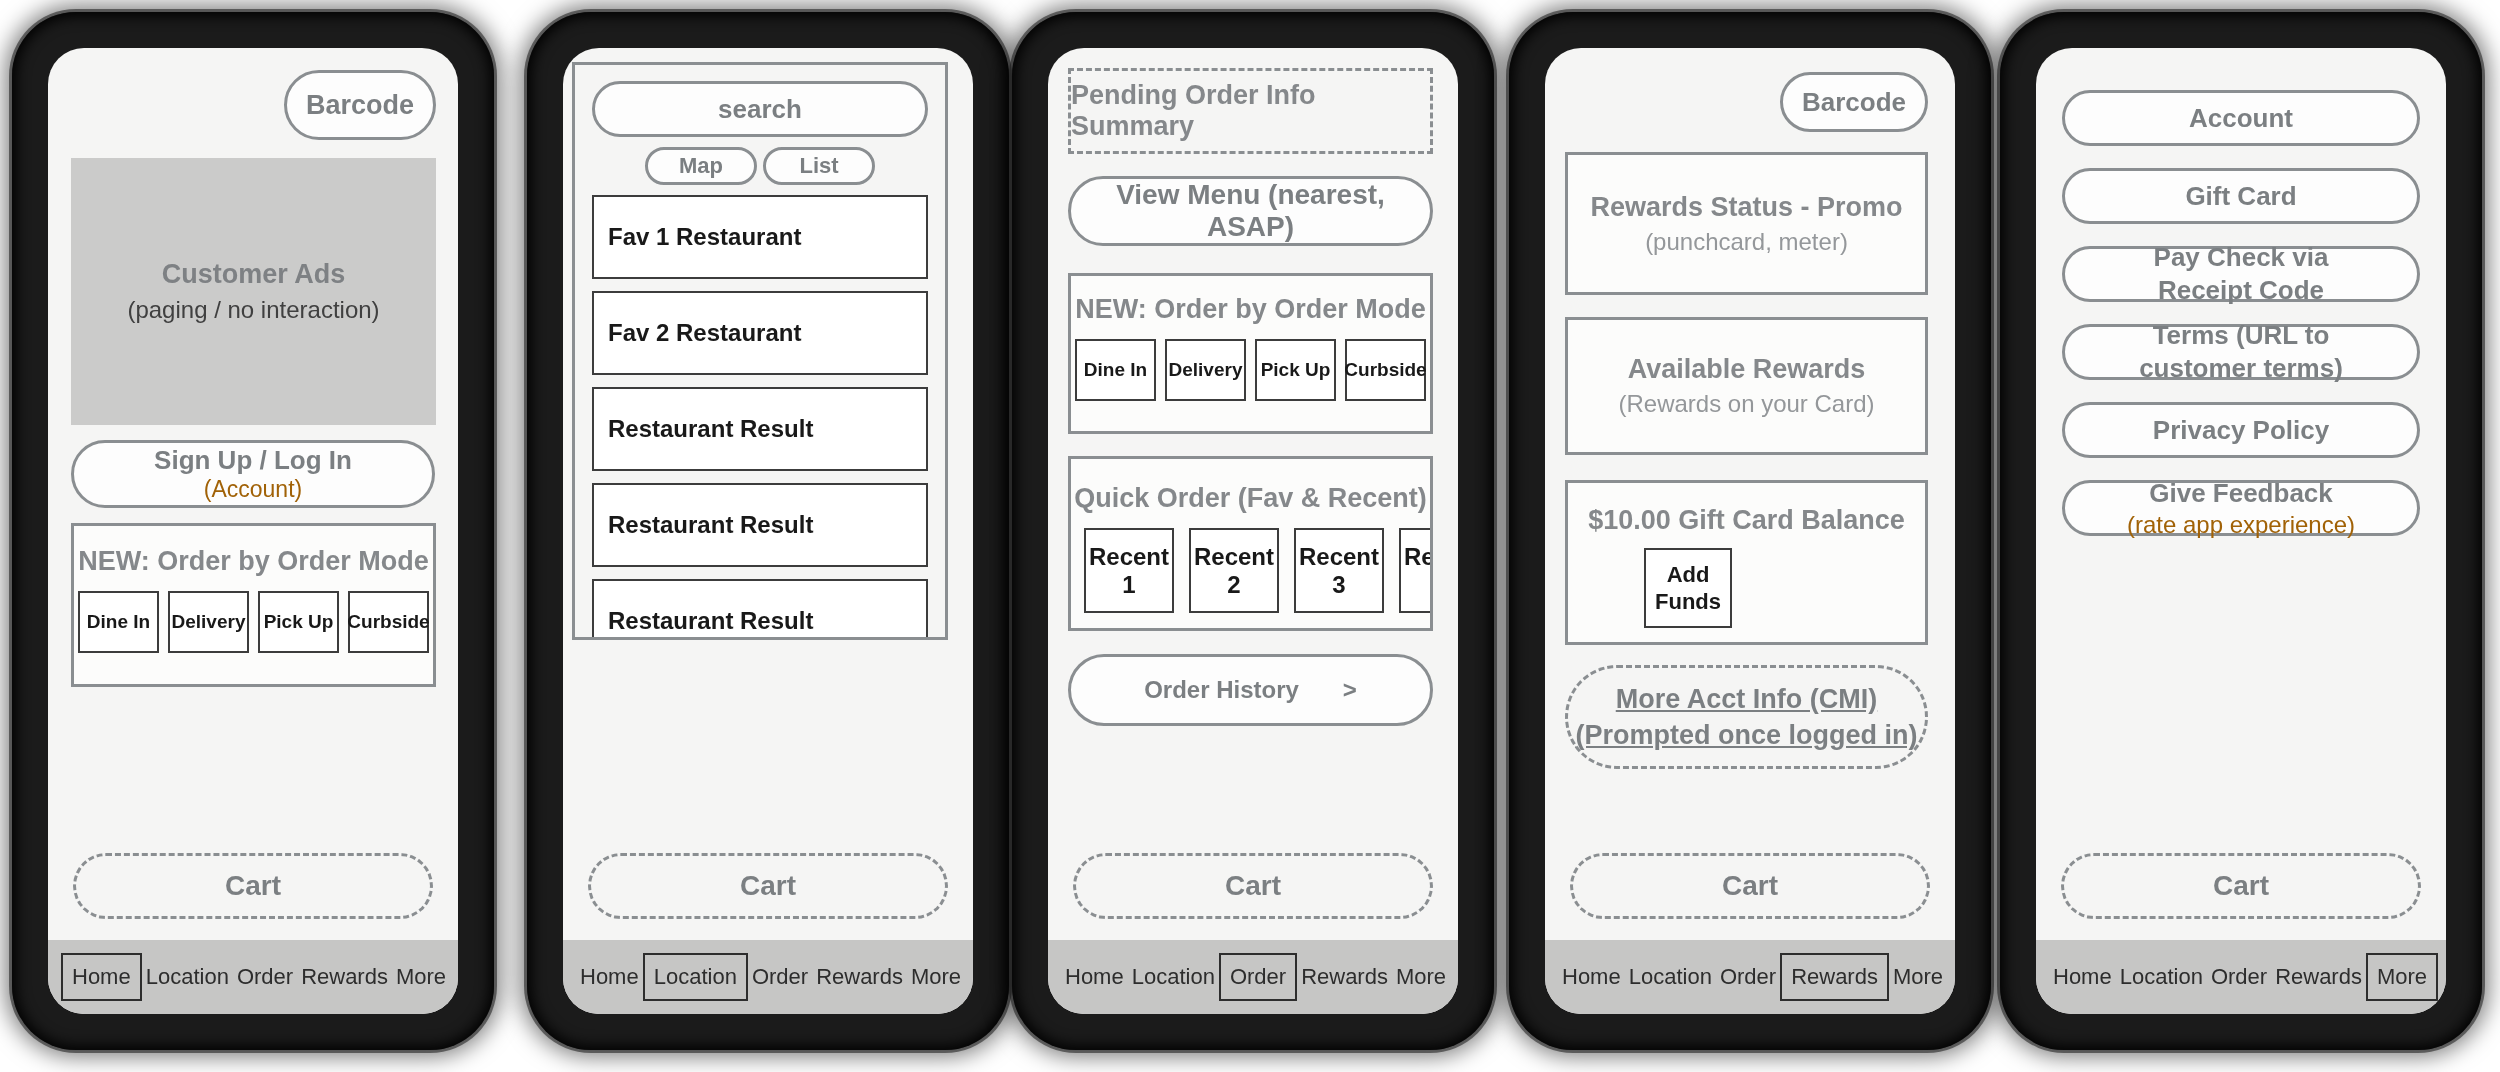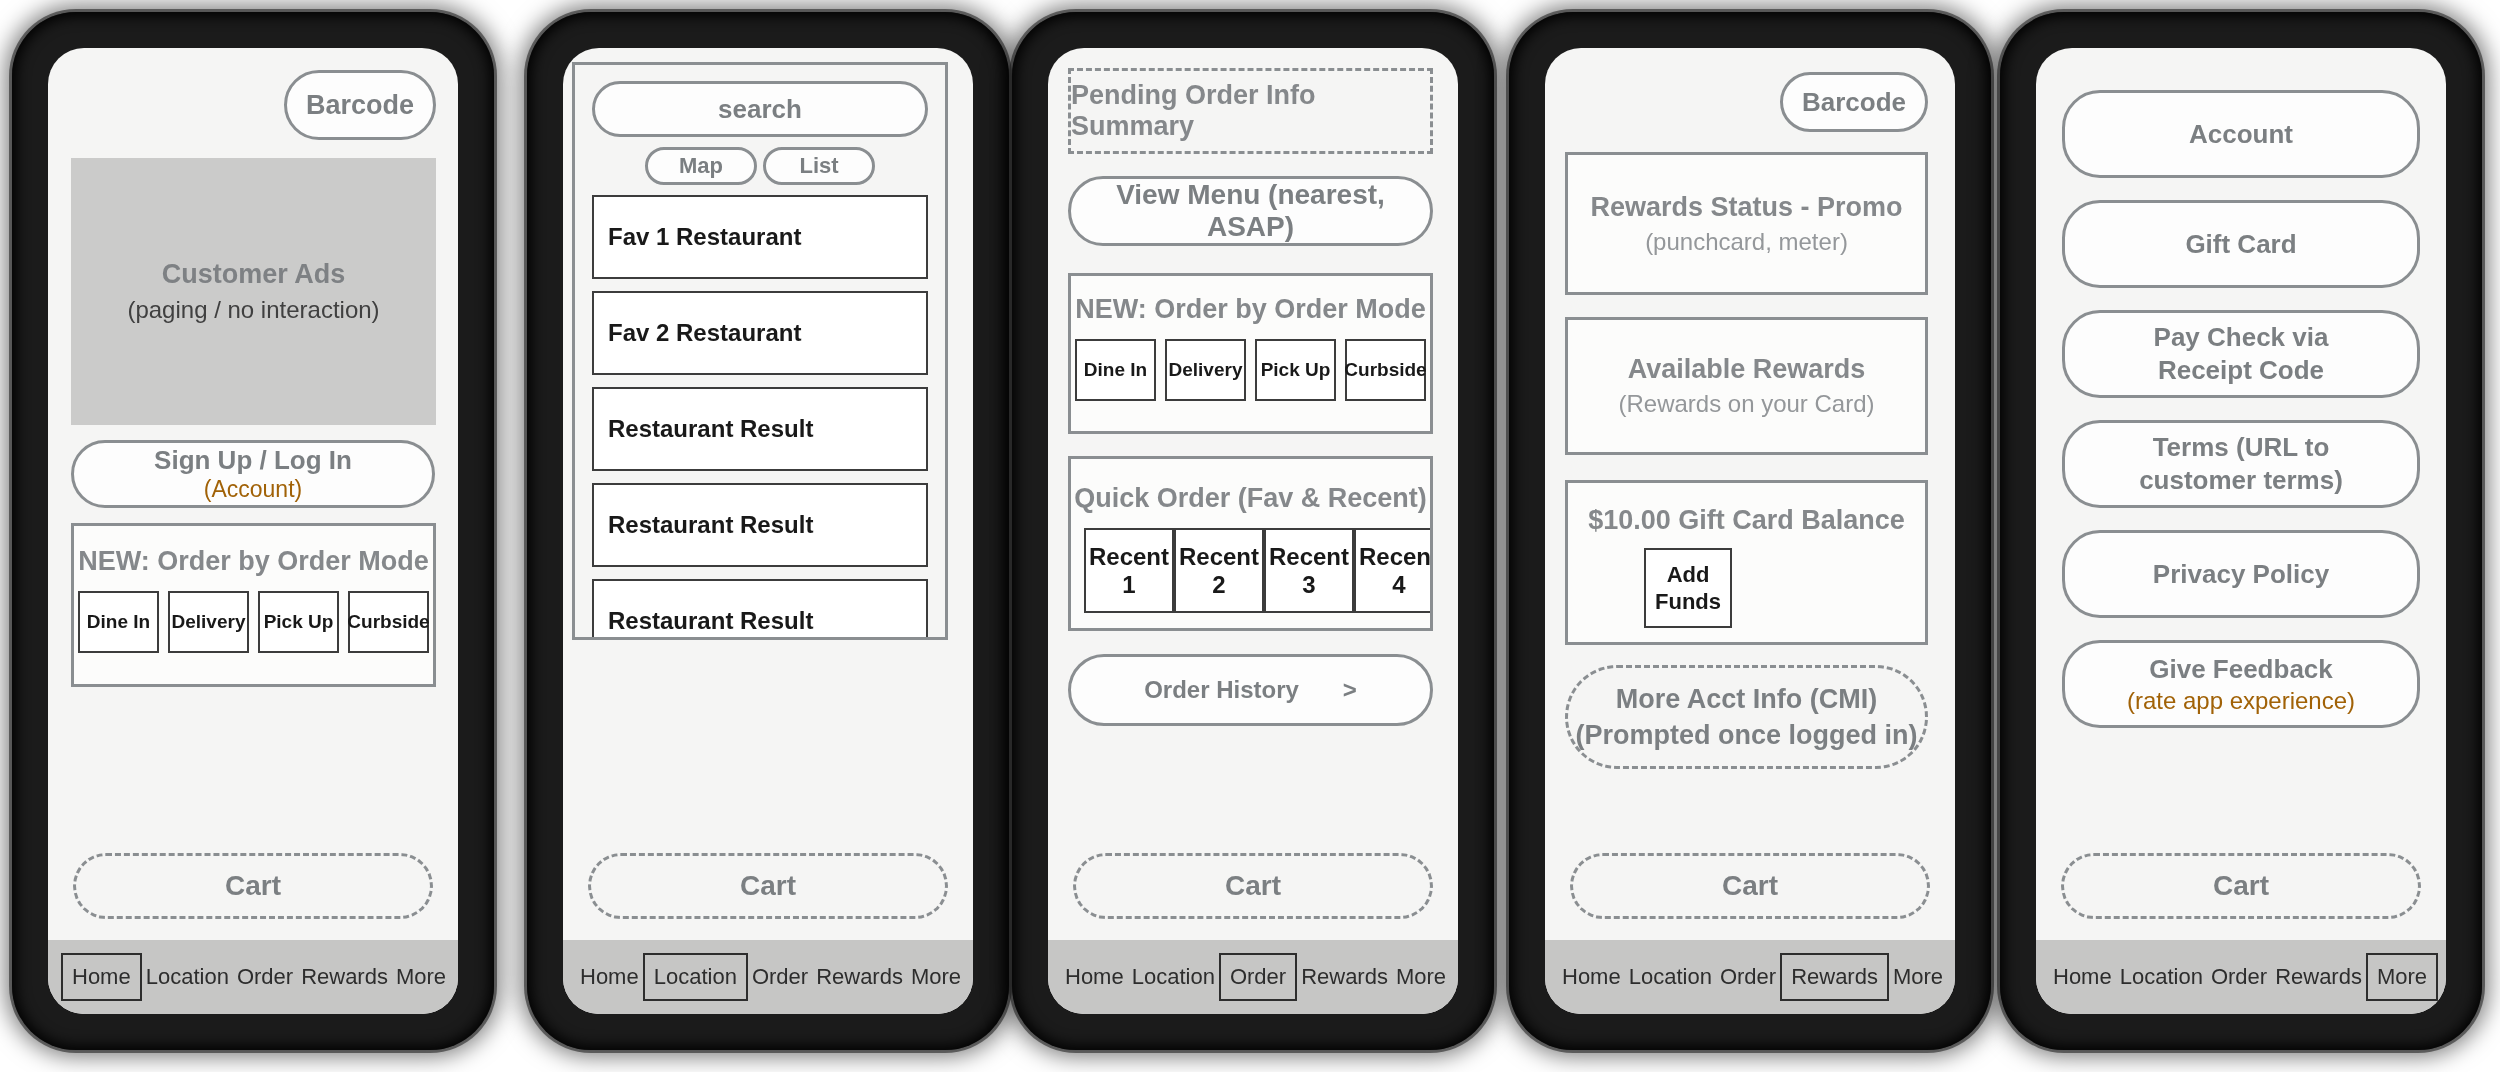--- a/index.html
+++ b/index.html
@@ -82,42 +82,42 @@
 
   
   .pending {
     margin:20px 25px 0 20px; height:86px; border:3px dashed #8a8e91;
     display:flex; align-items:center; justify-content:center;
     font-size:27px; font-weight:bold; color:#85888b;
   }
   .viewmenu { margin:22px 25px 0 20px; height:70px; border-radius:35px; font-size:28px; }
   .modebox3 { margin:27px 25px 0 20px; height:161px; padding-top:18px; }
   .quickbox { margin:22px 25px 0 20px; height:175px; padding-top:24px; overflow:hidden; }
-  .quick-row { display:flex; margin:14px 0 0 13px; width:600px; }
+  .quick-row { display:flex; gap:15px; margin:14px 0 0 13px; width:600px; }
   .quick-sq { width:90px; height:85px; font-size:24px; }
   .history { margin:23px 25px 0 20px; height:72px; border-radius:36px; flex-direction:row; gap:44px; font-size:24px; }
 
   
   .p4-barcode { width:148px; height:60px; margin:24px 27px 0 0; font-size:26px; }
   .rbox {
     margin:20px 27px 0 20px; display:flex; flex-direction:column; align-items:center; justify-content:center;
   }
   .rbox .t { font-size:27px; font-weight:bold; color:#85888b; text-align:center; }
   .rbox .s { font-size:24px; color:#94979a; margin-top:5px; text-align:center; }
   .rbox.status { height:143px; }
   .rbox.avail { margin-top:22px; height:138px; }
   .balance { margin:25px 27px 0 20px; height:165px; padding-top:22px; }
   .addfunds { margin:12px 0 0 76px; width:88px; height:80px; font-size:22px; line-height:27px; padding:0 12px; }
   .moreacct {
     margin:20px 27px 0 20px; height:104px; border-radius:54px;
-    font-size:27px; line-height:36px;
-  }
-
-  
-  .menu-pill { margin:22px 26px 0 26px; height:88px; border-radius:38px; font-size:26px; line-height:33px; padding:12px 38px; }
+    font-size:27px; line-height:36px;text-decoration:underline;
+  }
+
+  
+  .menu-pill { margin:22px 26px 0 26px; height:56px; border-radius:38px; font-size:26px; line-height:33px; padding:12px 38px; }
   .menu-pill.first { margin-top:42px; }
   .menu-pill .sub { font-size:24px; line-height:30px; }
 </style>
 </head>
 <body>
 
 <div class="stage">
 
   <div class="phone" style="left:12px;">
     <div class="screen">

